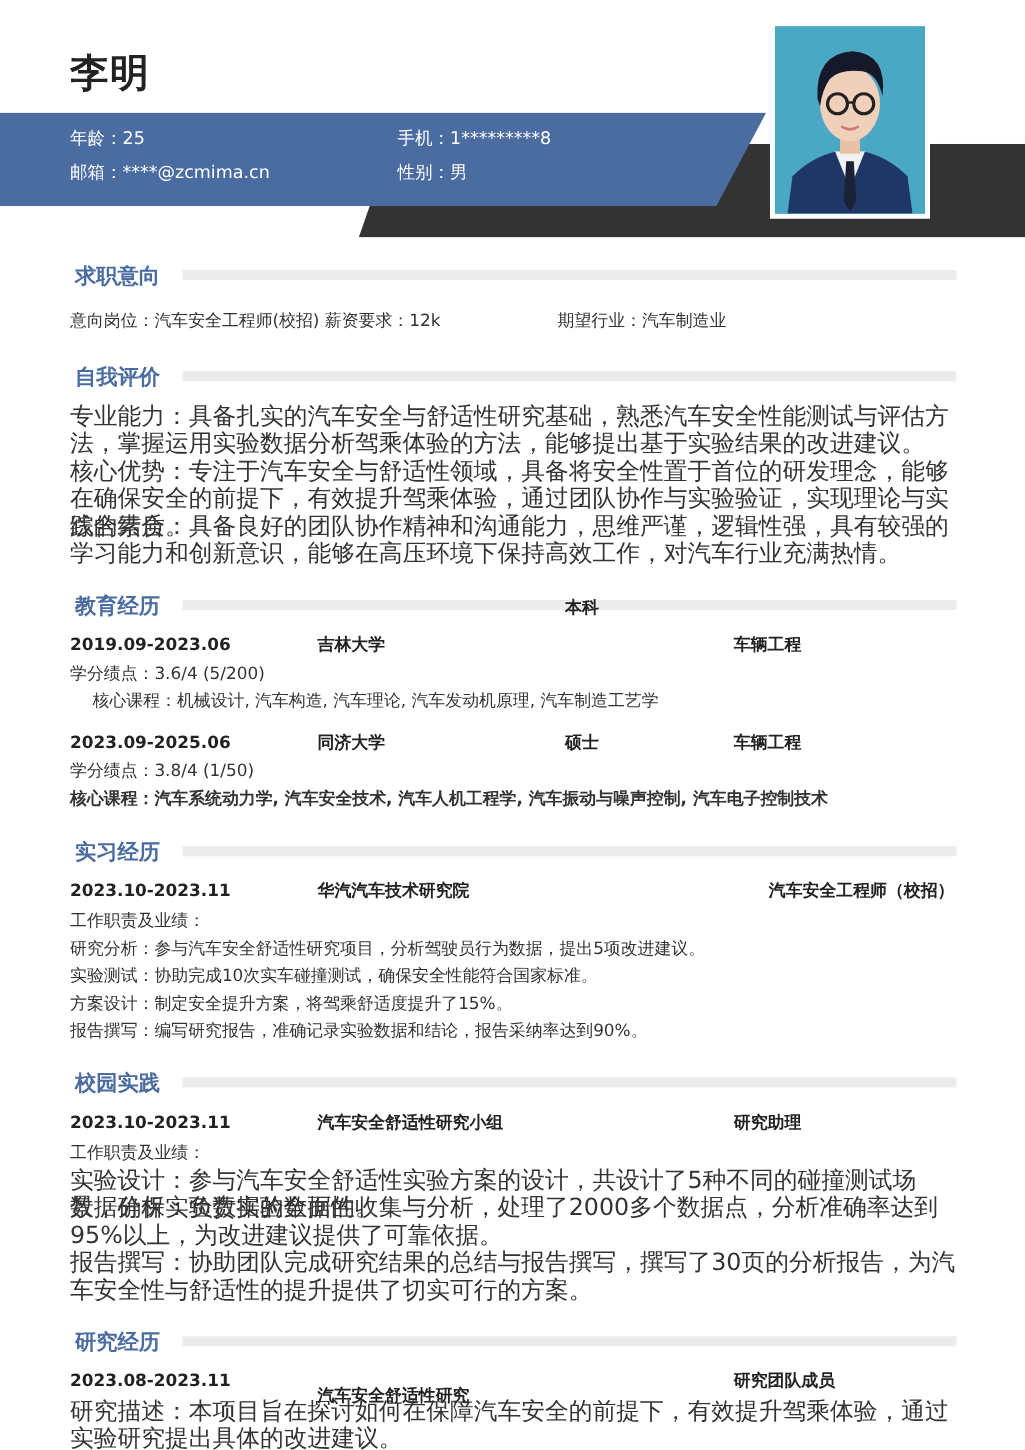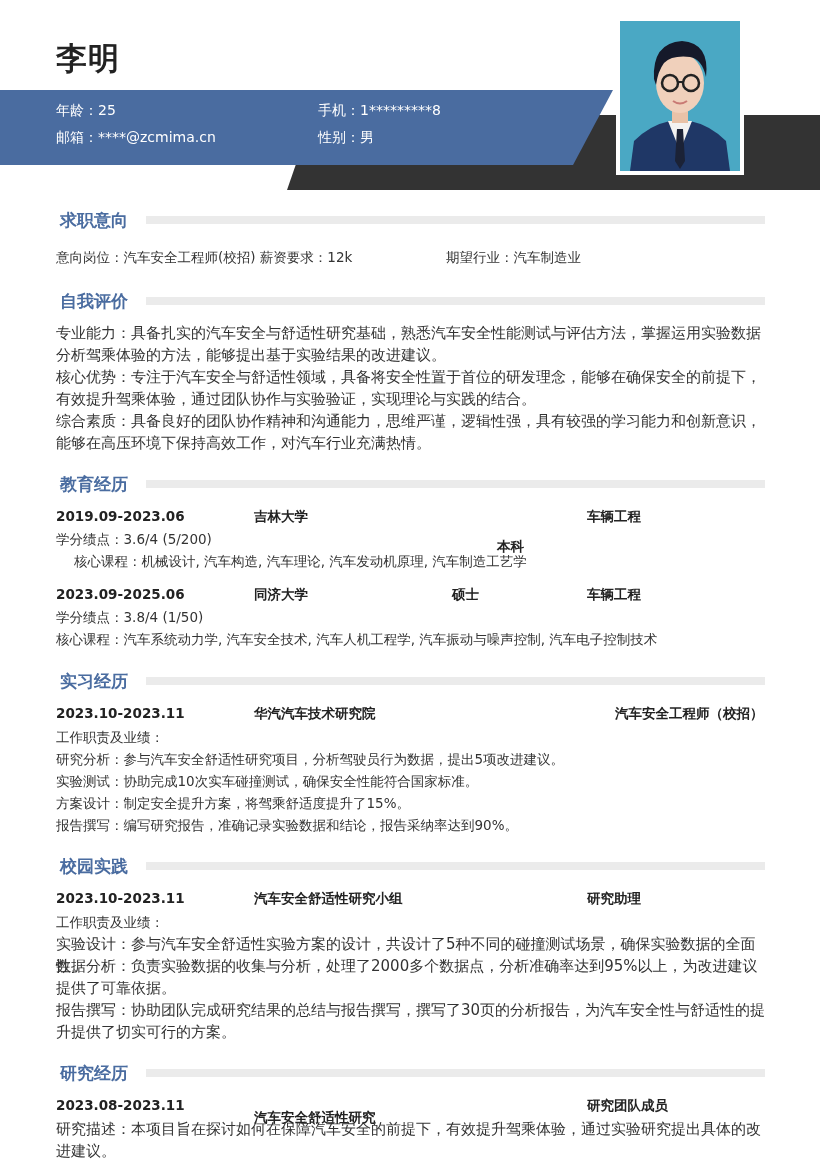--- a/index.html
+++ b/index.html
@@ -15,21 +15,21 @@
   .blue-band { position: absolute; left: 0; top: 90px; width: 613px; height: 75px; background: #4a6ca0;
     clip-path: polygon(0 0, 100% 0, 40px 100%, 0 100%); }
   .blue-band { clip-path: polygon(0 0, 613px 0, 573px 75px, 0 75px); }
   .info { position: absolute; color: #ffffff; font-size: 14px; }
   .photo { position: absolute; left: 616px; top: 17px; width: 128px; height: 158px; background: #fff; }
   .photo-inner { position: absolute; left: 4px; top: 4px; width: 120px; height: 150px; background: #4aa8c4; overflow: hidden; }
 
   .section-title { position: absolute; left: 60px; font-size: 17px; font-weight: bold; color: #4a6ca0; }
   .section-bar { position: absolute; left: 146px; width: 619px; height: 8px; background: #ebebeb; }
   .line { position: absolute; left: 56px; font-size: 13.5px; color: #333; line-height: 22px; white-space: nowrap; }
-  .para { position: absolute; left: 56px; width: 710px; font-size: 15px; color: #333; line-height: 22px; }
+  .para { position: absolute; left: 56px; width: 710px; font-size: 19px; color: #333; line-height: 22px; }
   .bold { font-weight: bold; color: #222; font-size: 13.5px; }
 </style>
 </head>
 <body>
 
 <div class="header">
   <div class="dark-band"></div>
   <div class="blue-band"></div>
   <div class="name">李明</div>
   <div class="info" style="left:56px;top:102px;">年龄：25</div>
@@ -63,30 +63,30 @@
 <div class="section-title" style="top:290px;">自我评价</div>
 <div class="section-bar" style="top:297px;"></div>
 <div class="para" style="top:322px;">专业能力：具备扎实的汽车安全与舒适性研究基础，熟悉汽车安全性能测试与评估方法，掌握运用实验数据分析驾乘体验的方法，能够提出基于实验结果的改进建议。</div>
 <div class="para" style="top:366px;">核心优势：专注于汽车安全与舒适性领域，具备将安全性置于首位的研发理念，能够在确保安全的前提下，有效提升驾乘体验，通过团队协作与实验验证，实现理论与实践的结合。</div>
 <div class="para" style="top:410px;">综合素质：具备良好的团队协作精神和沟通能力，思维严谨，逻辑性强，具有较强的学习能力和创新意识，能够在高压环境下保持高效工作，对汽车行业充满热情。</div>
 
 <div class="section-title" style="top:473px;">教育经历</div>
 <div class="section-bar" style="top:480px;"></div>
 <div class="line bold" style="top:505px;">2019.09-2023.06</div>
 <div class="line bold" style="top:505px;left:254px;">吉林大学</div>
-<div class="line bold" style="top:535px;left:452px;margin-left:45px;">本科</div>
+<div class="line bold" style="top:475px;left:452px;">本科</div>
 <div class="line bold" style="top:505px;left:587px;">车辆工程</div>
 <div class="line" style="top:528px;">学分绩点：3.6/4 (5/200)</div>
 <div class="line" style="top:550px;margin-left:18px;">核心课程：机械设计, 汽车构造, 汽车理论, 汽车发动机原理, 汽车制造工艺学</div>
 <div class="line bold" style="top:583px;">2023.09-2025.06</div>
 <div class="line bold" style="top:583px;left:254px;">同济大学</div>
 <div class="line bold" style="top:583px;left:452px;text-align:center;">硕士</div>
 <div class="line bold" style="top:583px;left:587px;">车辆工程</div>
 <div class="line" style="top:606px;">学分绩点：3.8/4 (1/50)</div>
-<div class="line" style="top:628px;">核心课程：汽车系统动力学, 汽车安全技术, 汽车人机工程学, 汽车振动与噪声控制, 汽车电子控制技术</div>
+<div class="line" style="top:628px;font-weight:bold;">核心课程：汽车系统动力学, 汽车安全技术, 汽车人机工程学, 汽车振动与噪声控制, 汽车电子控制技术</div>
 
 <div class="section-title" style="top:670px;">实习经历</div>
 <div class="section-bar" style="top:677px;"></div>
 <div class="line bold" style="top:702px;">2023.10-2023.11</div>
 <div class="line bold" style="top:702px;left:254px;">华汽汽车技术研究院</div>
 <div class="line bold" style="top:702px;left:587px;margin-left:28px;">汽车安全工程师（校招）</div>
 <div class="line" style="top:726px;">工作职责及业绩：</div>
 <div class="line" style="top:748px;">研究分析：参与汽车安全舒适性研究项目，分析驾驶员行为数据，提出5项改进建议。</div>
 <div class="line" style="top:770px;">实验测试：协助完成10次实车碰撞测试，确保安全性能符合国家标准。</div>
 <div class="line" style="top:792px;">方案设计：制定安全提升方案，将驾乘舒适度提升了15%。</div>

